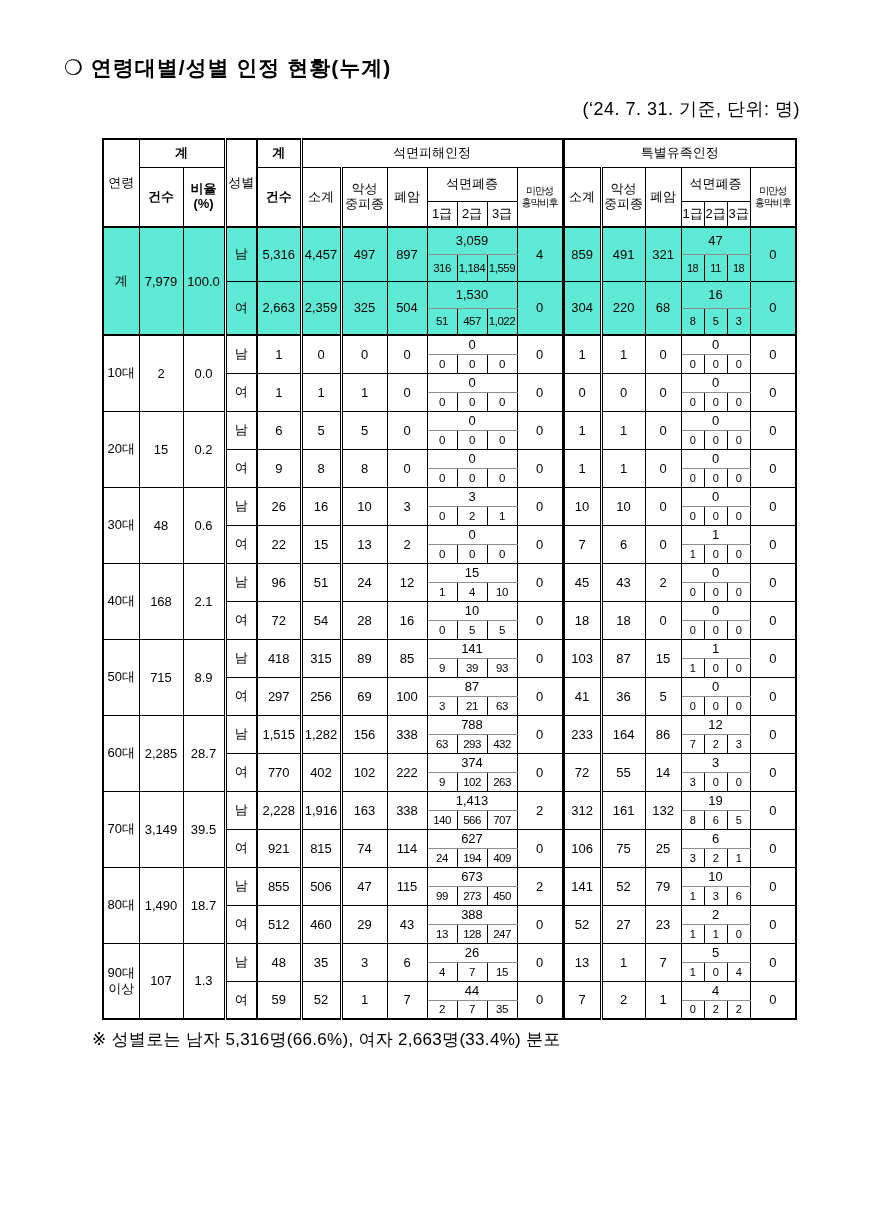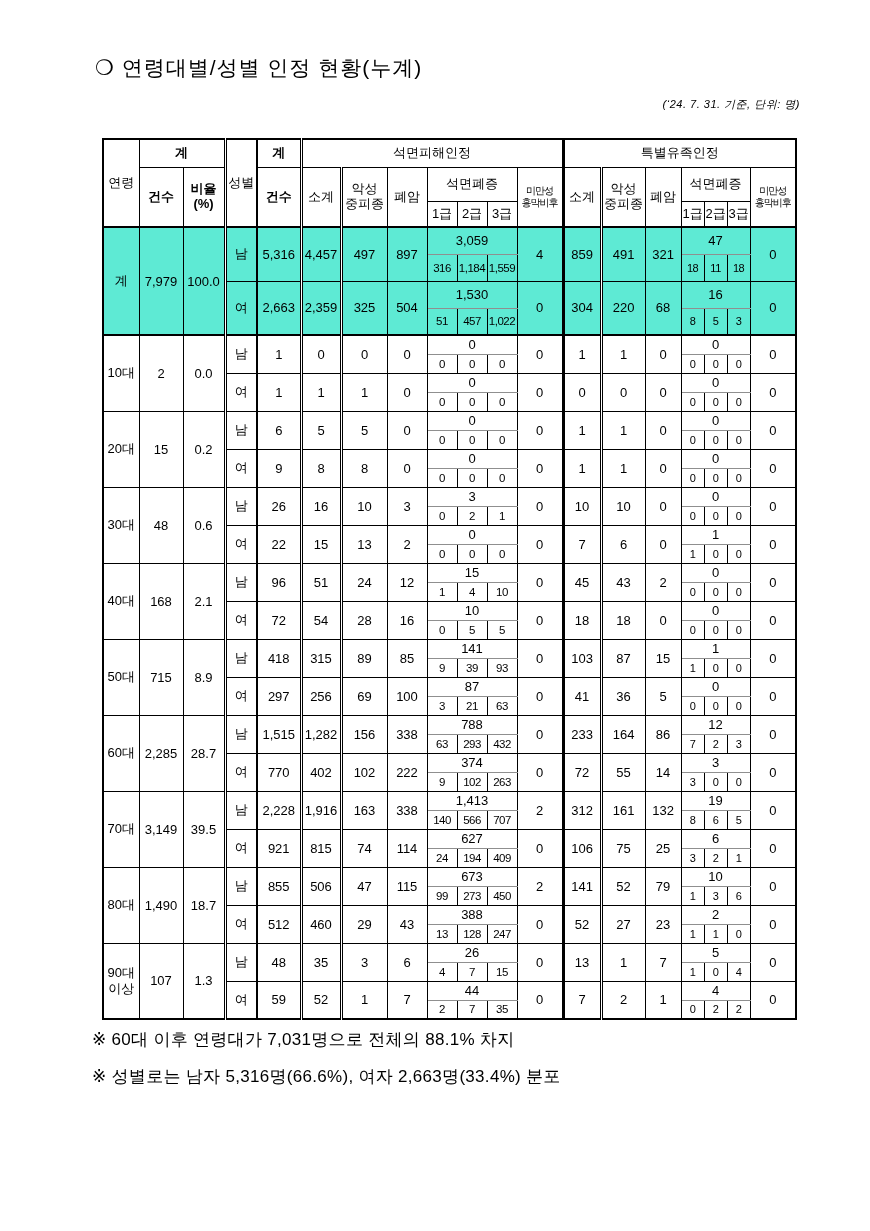--- a/index.html
+++ b/index.html
@@ -1,20 +1,20 @@
 <!DOCTYPE html>
 <html><head>
 <meta charset="utf-8">
 <style>
   html,body{margin:0;padding:0;background:#ffffff;}
   body{font-family:"Liberation Sans","DejaVu Sans",sans-serif;color:#000;}
   .page{position:relative;width:870px;height:1231px;background:#ffffff;overflow:hidden;}
 
-  .doc-title{position:absolute;left:64px;top:54px;font-size:21px;font-weight:normal;letter-spacing:1px;margin-left:31px;}
-  .doc-subtitle{position:absolute;right:70px;top:97px;font-size:11px;letter-spacing:0.5px;font-style:italic;}
+  .doc-title{position:absolute;left:64px;top:54px;font-size:21px;font-weight:bold;letter-spacing:1px;}
+  .doc-subtitle{position:absolute;right:70px;top:97px;font-size:18px;letter-spacing:0.5px;}
 
   .tbl-wrap{position:absolute;left:102px;top:138px;}
   table{border-collapse:collapse;table-layout:fixed;width:692px;border:2.5px solid #000;}
   th,td{border:1px solid #000;padding:0;text-align:center;vertical-align:middle;
         font-size:13px;font-weight:normal;overflow:hidden;white-space:nowrap;}
   thead{border-bottom:2.5px solid #000;}
   tbody.total-sec{border-bottom:2.5px solid #000;}
 
   tr.h1{height:28px;} tr.h2{height:34px;} tr.h3{height:26px;}
   tr.half-total{height:27px;} tr.half-normal{height:19px;}
@@ -592,17 +592,16 @@
             <td class="sub-grade bl-gray">35</td>
             <td class="sub-grade sg-small">0</td>
             <td class="sub-grade sg-small bl-gray">2</td>
             <td class="sub-grade sg-small bl-gray">2</td>
           </tr>
         </tbody>
       </table>
   </div>
 
   <div class="notes">
-    <div class="note-line">※ 60대 이후 연령대가 7,031명으로 전체의 88.1% 차지</div>
     <div class="note-line">※ 성별로는 남자 5,316명(66.6%), 여자 2,663명(33.4%) 분포</div>
   </div>
 
 </div>
 
 </body></html>

